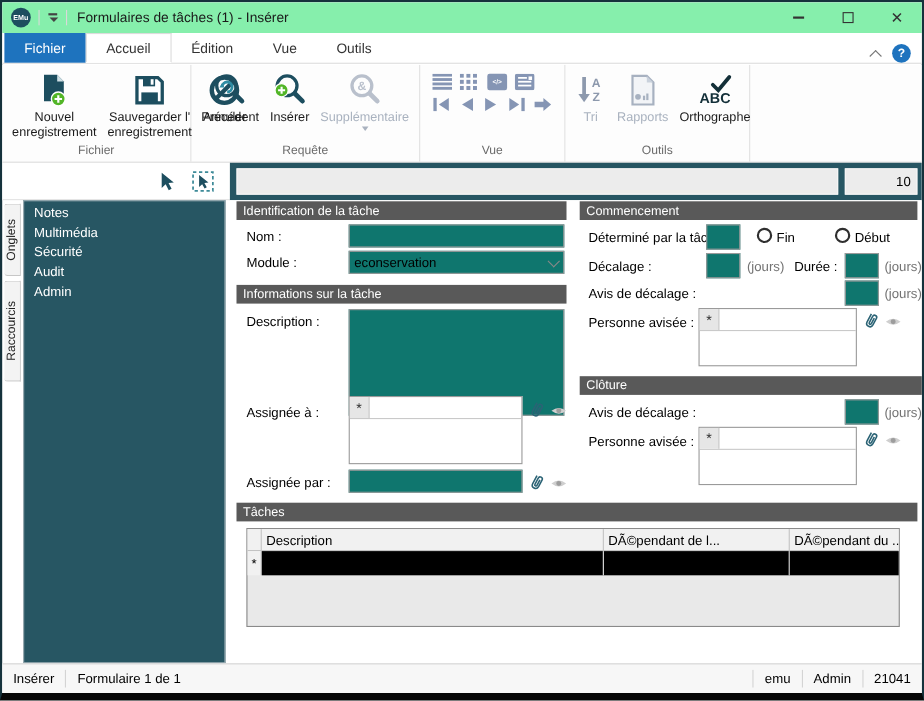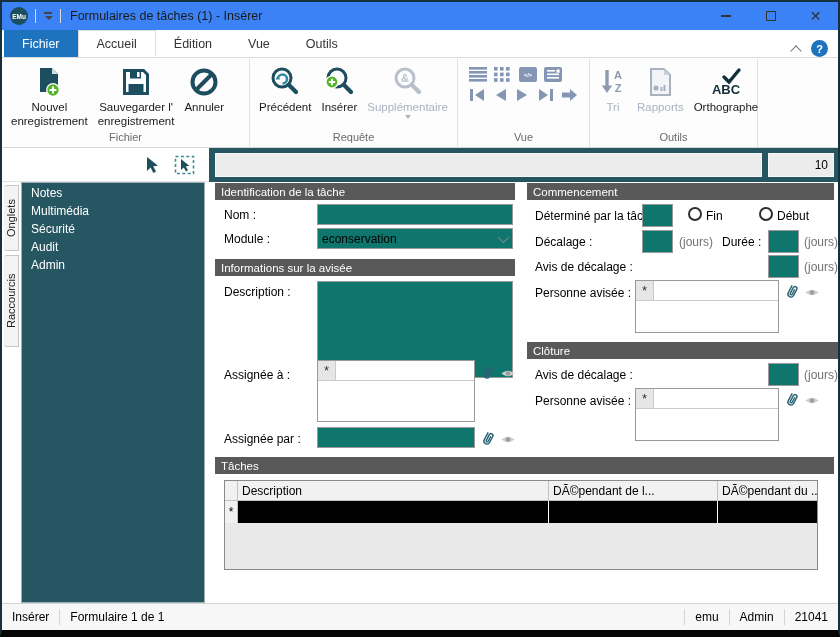--- a/index.html
+++ b/index.html
@@ -1,21 +1,21 @@
 <!DOCTYPE html>
 <html><head>
 <meta charset="utf-8">
 <style>
   * { margin:0; padding:0; box-sizing:border-box; }
   html,body { width:840px; height:637px; font-family:"Liberation Sans", sans-serif; background:#fff; }
   #window { position:relative; width:840px; height:637px; background:#fff;
             border:2px solid #15323c; border-bottom:7px solid #060606; overflow:hidden; }
 
   
-  .titlebar { position:absolute; left:0; top:0; right:0; height:28px; background:#3b82f6;
+  .titlebar { position:absolute; left:0; top:0; right:0; height:28px; background:#86efac;
               display:flex; align-items:center; padding-left:8px; }
   .emu-logo { width:18px; height:18px; border-radius:50%; background:#1d4e5f; color:#fff;
               font-size:6.5px; font-weight:bold; display:flex; align-items:center; justify-content:center; }
   .tb-sep { width:1px; height:14px; background:#d9d9d9; margin:0 7px; }
   .qat-caret { width:10px; height:10px; position:relative; }
   .qat-caret::before { content:""; position:absolute; left:1px; top:1px; width:8px; height:1.5px; background:#444; }
   .qat-caret::after { content:""; position:absolute; left:1.5px; top:5px; border-left:4px solid transparent;
               border-right:4px solid transparent; border-top:4px solid #444; }
   .win-title { font-size:12.5px; color:#1a1a1a; margin-left:2px; }
   .win-controls { margin-left:auto; display:flex; height:100%; }
@@ -141,21 +141,21 @@
     <div class="rtab">Vue</div>
     <div class="rtab">Outils</div>
     <div class="tab-right">
       <div class="chev-up"></div>
       <div class="help-btn">?</div>
     </div>
   </div>
 
   <div class="ribbon">
 
-    <div class="rgroup" style="width:248px">
+    <div class="rgroup" style="width:172px">
       <div class="rgroup-body">
         <div class="rbtn">
           <div class="bicon">
             <svg width="30" height="32" viewBox="0 0 30 32">
               <path d="M6 2 h12 l6 6 v18 h-18 z" fill="#1d4e5f"></path>
               <path d="M18 2 l6 6 h-6 z" fill="#cfe0e5"></path>
               <circle cx="19" cy="24" r="6.3" fill="#52b527" stroke="#fff" stroke-width="1.3"></circle>
               <path d="M19 20.6 v6.8 M15.6 24 h6.8" stroke="#fff" stroke-width="2"></path>
             </svg>
           </div>
@@ -378,21 +378,21 @@
 
     <div class="sec-head" style="left:6px; top:1px; width:300px">Identification de la tâche</div>
     <div class="flabel" style="left:15px; top:26px">Nom :</div>
     <div class="tinput" style="left:108px; top:22px; width:196px; height:21px"></div>
     <div class="flabel" style="left:15px; top:50px">Module :</div>
     <div class="tinput combo" style="left:108px; top:46px; width:196px; height:21px">
       <span>econservation</span>
       <span class="combo-chev"></span>
     </div>
 
-    <div class="sec-head" style="left:6px; top:77px; width:300px">Informations sur la avisée</div>
+    <div class="sec-head" style="left:6px; top:77px; width:300px">Informations sur la tâche</div>
     <div class="flabel" style="left:15px; top:103px">Description :</div>
     <div class="tinput" style="left:108px; top:99px; width:196px; height:97px"></div>
     <div class="flabel" style="left:15px; top:186px">Assignée à :</div>
     <div class="gridbox" style="left:108px; top:178px; width:158px; height:62px">
       <div class="grid-toprow">
           <div class="grid-marker">*</div>
         </div>
     </div>
     <div class="att-icons" style="left:270px; top:181px">
       <span>

